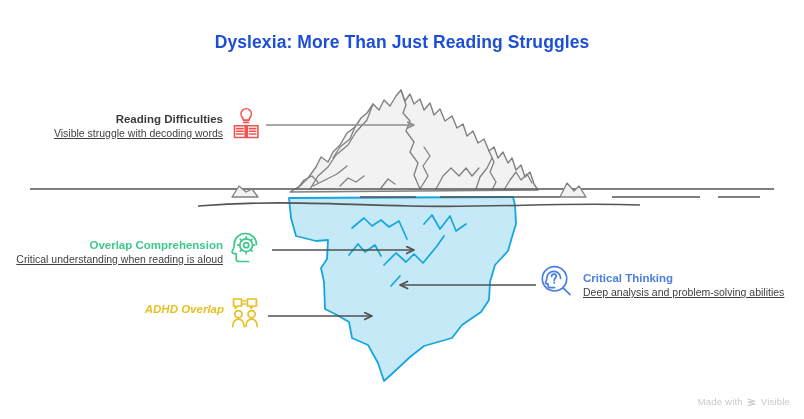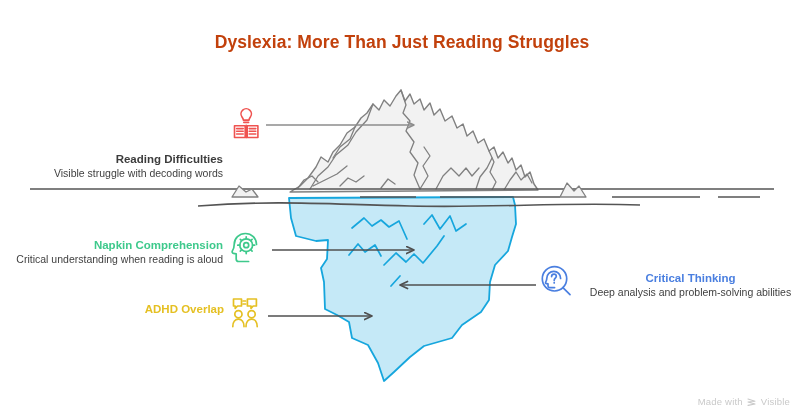--- a/index.html
+++ b/index.html
@@ -22,21 +22,21 @@
 
   
   .title {
     position: absolute;
     left: 0;
     top: 32px;
     width: 804px;
     text-align: center;
     font-size: 17.5px;
     font-weight: bold;
-    color: #c2410c;
+    color: #1d4ed8;
     letter-spacing: 0.1px;
   }
 
   
   #stage {
     position: absolute;
     left: 0;
     top: 0;
     width: 804px;
     height: 419px;
@@ -50,23 +50,24 @@
     font-size: 11.5px;
     font-weight: bold;
     line-height: 14px;
     white-space: nowrap;
   }
   .label-block .lab-desc {
     font-size: 10.5px;
     color: #3f3f3f;
     line-height: 14px;
     white-space: nowrap;
+    text-decoration: underline;
   }
   .lab-right { text-align: right; }
-  .lab-left  { text-align: center; }
+  .lab-left  { text-align: left; }
 
   
   .watermark {
     position: absolute;
     right: 14px;
     bottom: 12px;
     font-size: 9.5px;
     color: #c9c9c9;
     display: flex;
     align-items: flex-end;
@@ -299,32 +300,32 @@
                  C 8.0,21.9 8.7,22.6 9.5,22.6
                  L 14.6,22.6"></path>
         <path d="M 11.6,11.6 C 11.6,10.1 12.7,9.2 14.0,9.2 C 15.3,9.2 16.3,10.1 16.3,11.3
                  C 16.3,13.0 14.2,13.3 14.2,15.2"></path>
         <line x1="14.2" y1="17.4" x2="14.2" y2="17.9"></line>
       </g>
     </g>
 
   </svg>
 
-  <div class="label-block lab-right" style="left:18px; top:112px; width:205px;margin-top:40px;">
+  <div class="label-block lab-right" style="left:18px; top:112px; width:205px;">
     <div class="lab-title" style="color:#3c3c3c;">Reading Difficulties</div>
     <div class="lab-desc">Visible struggle with decoding words</div>
   </div>
 
   <div class="label-block lab-right" style="left:0px; top:238px; width:223px;">
-    <div class="lab-title" style="color:#3ec98c;">Napkin Comprehension</div>
+    <div class="lab-title" style="color:#3ec98c;">Overlap Comprehension</div>
     <div class="lab-desc">Critical understanding when reading is aloud</div>
   </div>
 
   <div class="label-block lab-right" style="left:0px; top:302px; width:224px;">
-    <div class="lab-title" style="color:#e5c023;">ADHD Overlap</div>
+    <div class="lab-title" style="color:#e5c023;font-style:italic;">ADHD Overlap</div>
   </div>
 
   <div class="label-block lab-left" style="left:583px; top:271px; width:215px;">
     <div class="lab-title" style="color:#4a7fe0;">Critical Thinking</div>
     <div class="lab-desc">Deep analysis and problem-solving abilities</div>
   </div>
 
   <div class="watermark">
     <span>Made with</span>
     <span class="np-mark">

